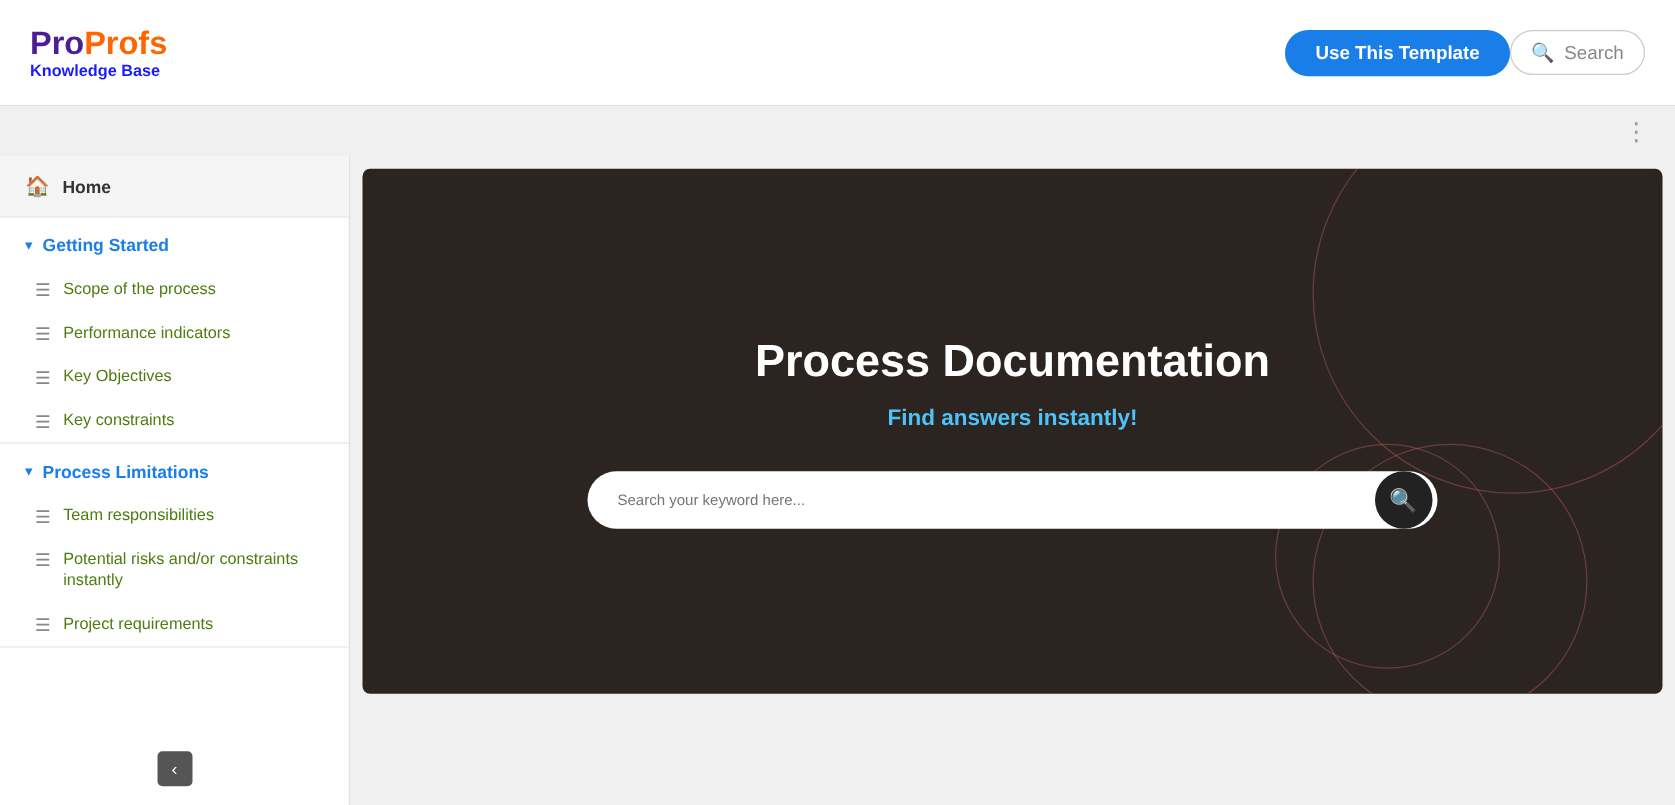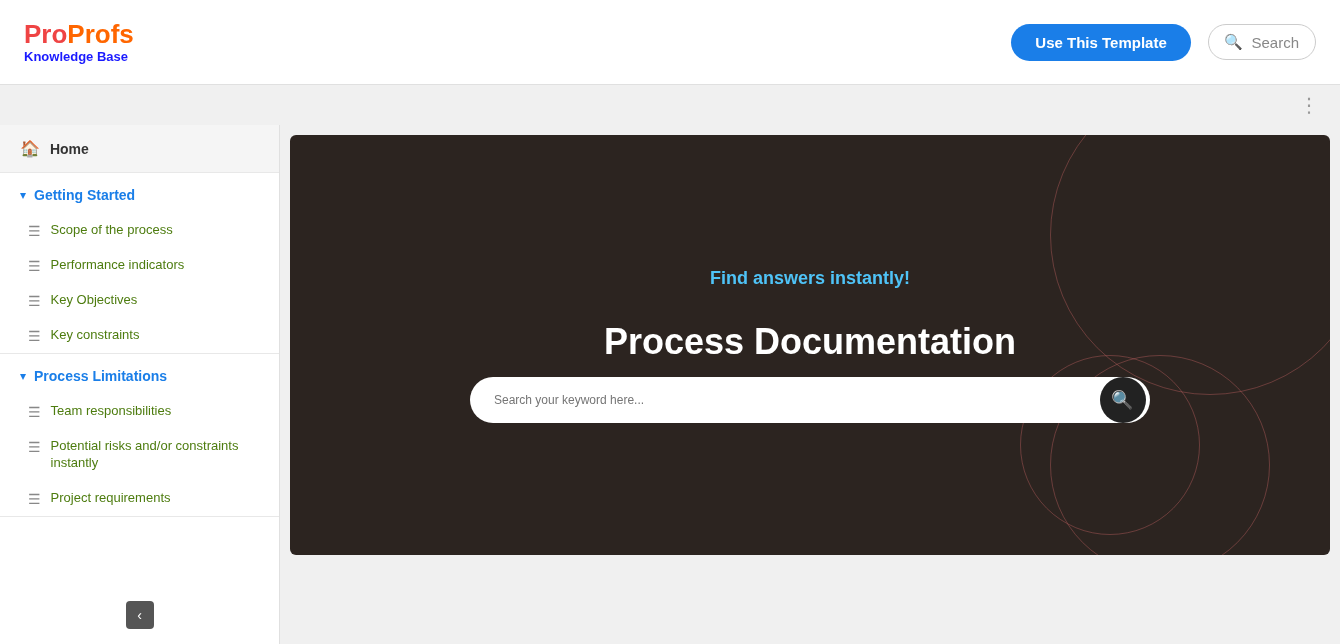--- a/index.html
+++ b/index.html
@@ -11,25 +11,25 @@
       height: 85px;
       display: flex;
       align-items: center;
       justify-content: space-between;
       padding: 0 24px;
       border-bottom: 1px solid #e0e0e0;
       position: relative;
       z-index: 10;
     }
     #logo-area { display: flex; flex-direction: column; line-height: 1.1; }
-    #logo-pro { color: #ef4444; font-size: 26px; font-weight: 900; display: inline; }
+    #logo-pro { color: #4c1d95; font-size: 26px; font-weight: 900; display: inline; }
     #logo-profs { color: #ff6600; font-size: 26px; font-weight: 900; display: inline; }
     #logo-subtitle { color: #1a1aff; font-size: 13px; font-weight: 700; margin-top: 2px; }
 
-    #header-actions { display: flex; align-items: center; gap: 17px; }
+    #header-actions { display: flex; align-items: center; gap: 0; }
     #use-template-btn {
       background: #1a7ee8;
       color: #fff;
       border: none;
       border-radius: 25px;
       padding: 10px 24px;
       font-size: 15px;
       font-weight: 600;
       cursor: pointer;
     }
@@ -299,22 +299,22 @@
 
   </div>
 
   <div id="content-area">
     <div id="hero-banner">
 
       <div class="deco-circle" id="circle1"></div>
       <div class="deco-circle" id="circle2"></div>
       <div class="deco-circle" id="circle3"></div>
 
+      <div id="hero-title">Process Documentation</div>
       <div id="hero-subtitle">Find answers instantly!</div>
-      <div id="hero-title">Process Documentation</div>
 
       <div id="hero-search">
         <input id="hero-search-input" type="text" placeholder="Search your keyword here..." style="">
         <button id="hero-search-btn">
           <span>🔍</span>
         </button>
       </div>
 
     </div>
   </div>

